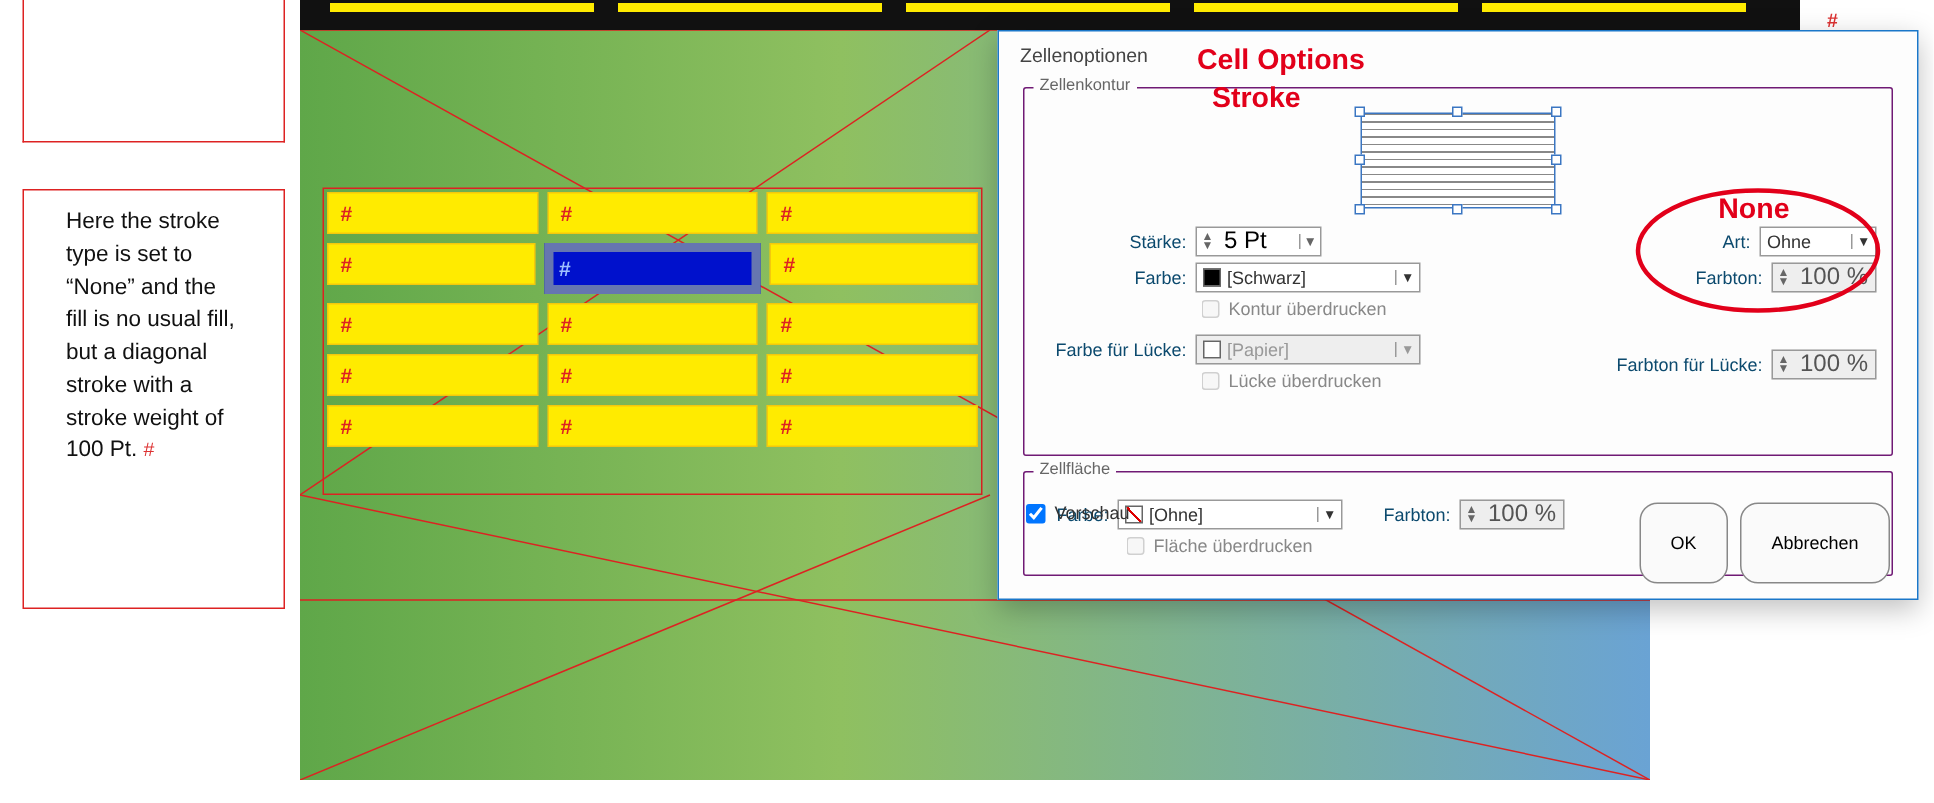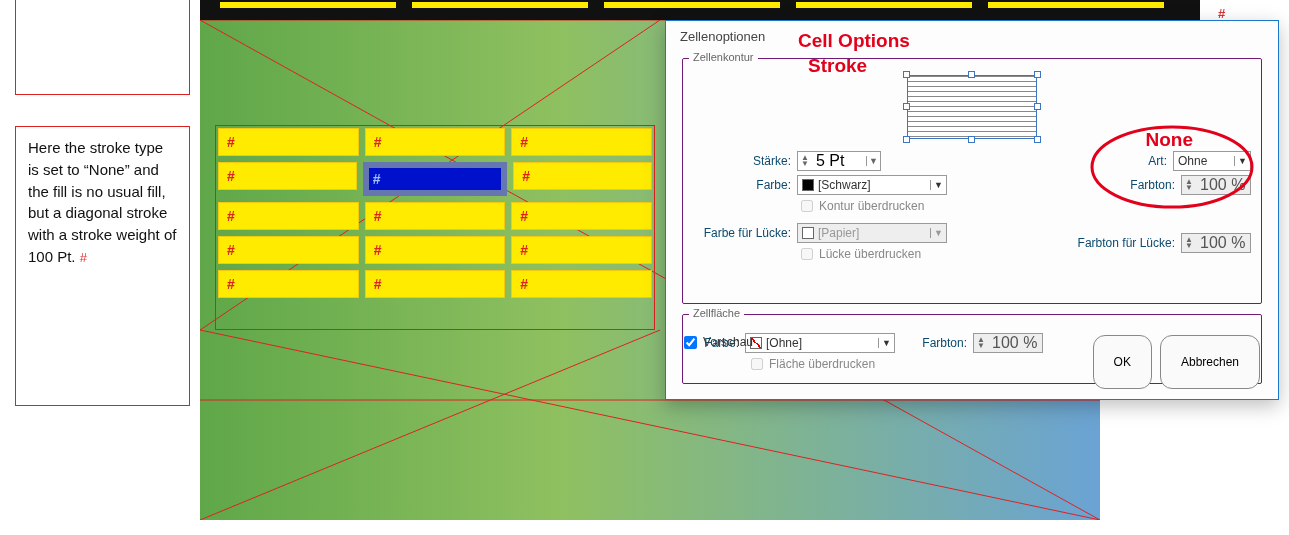--- a/index.html
+++ b/index.html
@@ -15,21 +15,21 @@
   }
   .canvas-bg {
     position: absolute;
     left: 200px; top: 20px; width: 900px; height: 500px;
     background: linear-gradient(90deg, #5fa749 0%, #8fc060 40%, #6aa3d4 100%);
   }
   .canvas-bg svg { position:absolute; left:0; top:0; width:100%; height:100%; }
   
   .desc-box {
     position:absolute; left:15px; top:126px; width:175px; height:280px;
-    border:1px solid #d22; padding:10px 12px; font-size:15px; line-height:1.45;
+    border:1px solid #d22; padding:10px 28px; font-size:15px; line-height:1.45;
     color:#111;
   }
   
   .top-empty {
     position:absolute; left:15px; top:0; width:175px; height:95px;
     border:1px solid #d22; border-top:none;
   }
   
   .tbl-frame {
     position:absolute; left:215px; top:125px; width:440px; height:205px;

